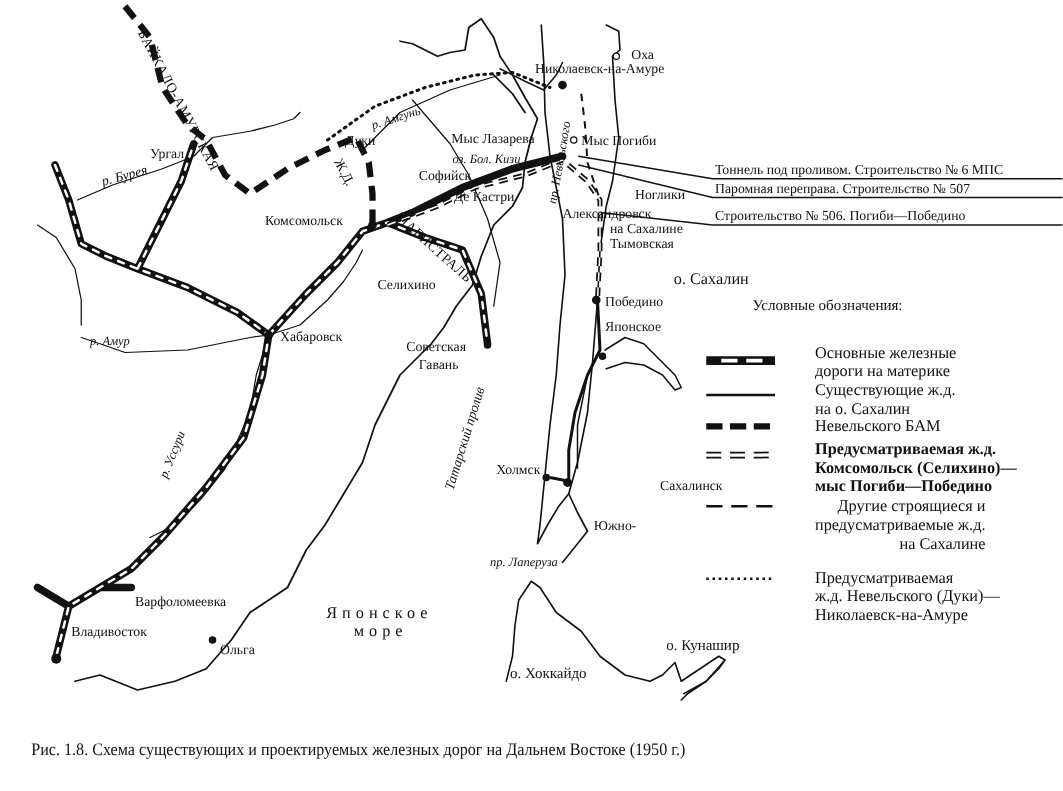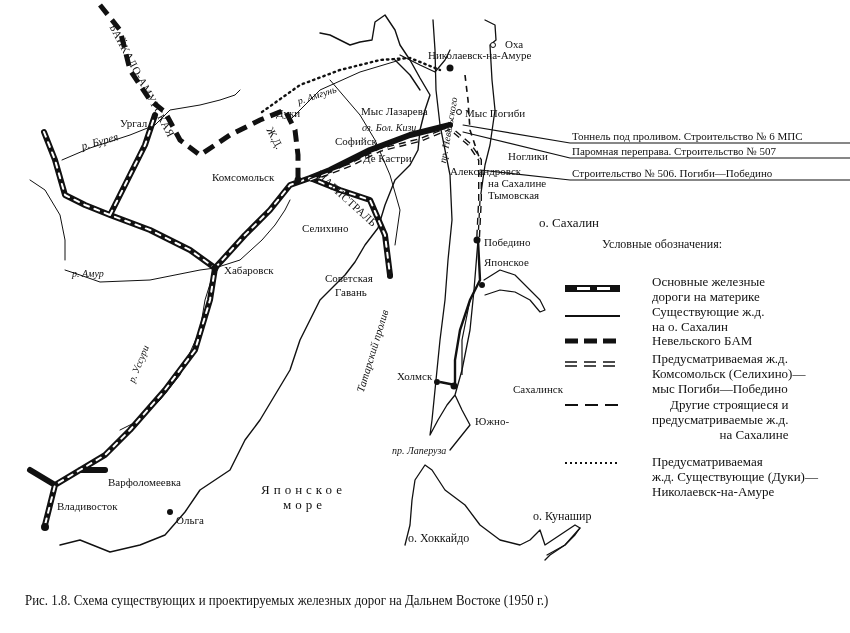--- a/index.html
+++ b/index.html
@@ -119,21 +119,21 @@
 <div class="lbl it rot" style="left:437px;top:162px;transform:rotate(-80deg);font-size:10px;">пр. Невельского</div>
 <div class="lbl" style="left:508px;top:150px;">Ноглики</div>
 <div class="lbl" style="left:450px;top:165px;">Александровск</div>
 <div class="lbl" style="left:488px;top:177px;">на Сахалине</div>
 <div class="lbl" style="left:488px;top:189px;">Тымовская</div>
 <div class="lbl" style="left:539px;top:216px;font-size:13px;">о. Сахалин</div>
 <div class="lbl" style="left:484px;top:236px;">Победино</div>
 <div class="lbl" style="left:484px;top:256px;">Японское</div>
 <div class="lbl" style="left:397px;top:370px;">Холмск</div>
 <div class="lbl" style="left:475px;top:370px;margin-top:45px;">Южно-</div>
-<div class="lbl" style="left:465px;top:383px;padding-left:48px;">Сахалинск</div>
+<div class="lbl" style="left:480px;top:383px;padding-left:48px;">Сахалинск</div>
 <div class="lbl it rot" style="left:354px;top:390px;transform:rotate(-73deg);font-size:11px;">Татарский пролив</div>
 <div class="lbl it" style="left:392px;top:445px;font-size:10px;">пр. Лаперуза</div>
 <div class="lbl" style="left:408px;top:532px;font-size:12px;">о. Хоккайдо</div>
 <div class="lbl" style="left:533px;top:510px;font-size:12px;">о. Кунашир</div>
 <div class="lbl sea" style="left:261px;top:483px;">Японское</div>
 <div class="lbl sea" style="left:283px;top:498px;">море</div>
 <div class="lbl" style="left:57px;top:500px;">Владивосток</div>
 <div class="lbl" style="left:108px;top:476px;">Варфоломеевка</div>
 <div class="lbl" style="left:176px;top:514px;">Ольга</div>
 
@@ -146,29 +146,29 @@
   <div>Основные железные</div>
   <div>дороги на материке</div>
 </div>
 <div class="leg-item" style="top:305px;">
   <div>Существующие ж.д.</div>
   <div>на о. Сахалин</div>
 </div>
 <div class="leg-item" style="top:334px;">
   <div>Невельского БАМ</div>
 </div>
-<div class="leg-item" style="top:352px;">
+<div class="leg-item" style="top:352px;font-weight:bold;">
   <div>Предусматриваемая ж.д.</div>
   <div>Комсомольск (Селихино)—</div>
   <div>мыс Погиби—Победино</div>
 </div>
 <div class="leg-item" style="top:398px;text-align:right;">
   <div>Другие строящиеся и</div>
   <div>предусматриваемые ж.д.</div>
   <div>на Сахалине</div>
 </div>
 <div class="leg-item" style="top:455px;">
   <div>Предусматриваемая</div>
-  <div>ж.д. Существующие (Дуки)—</div>
+  <div>ж.д. Невельского (Дуки)—</div>
   <div>Николаевск-на-Амуре</div>
 </div>
 
 <div class="caption">Рис. 1.8. Схема существующих и проектируемых железных дорог на Дальнем Востоке (1950 г.)</div>
 
 </body></html>

